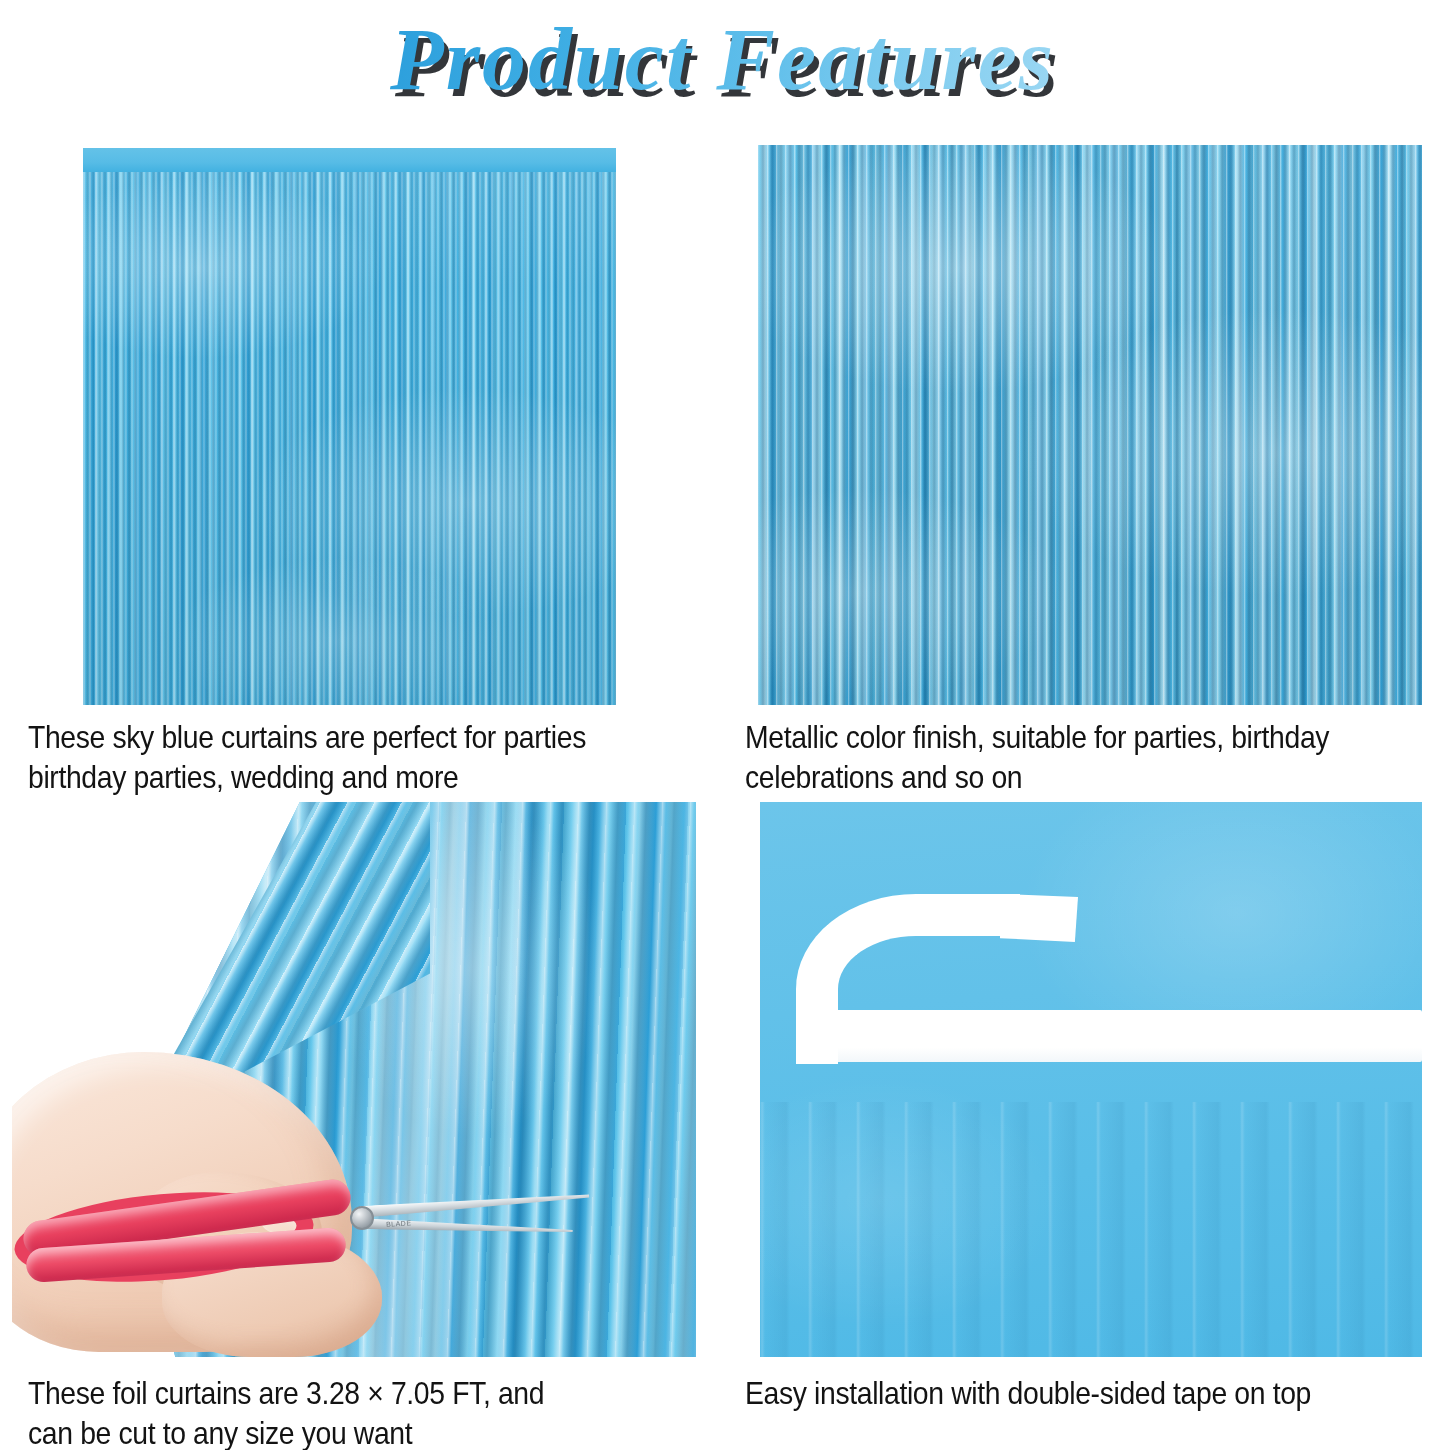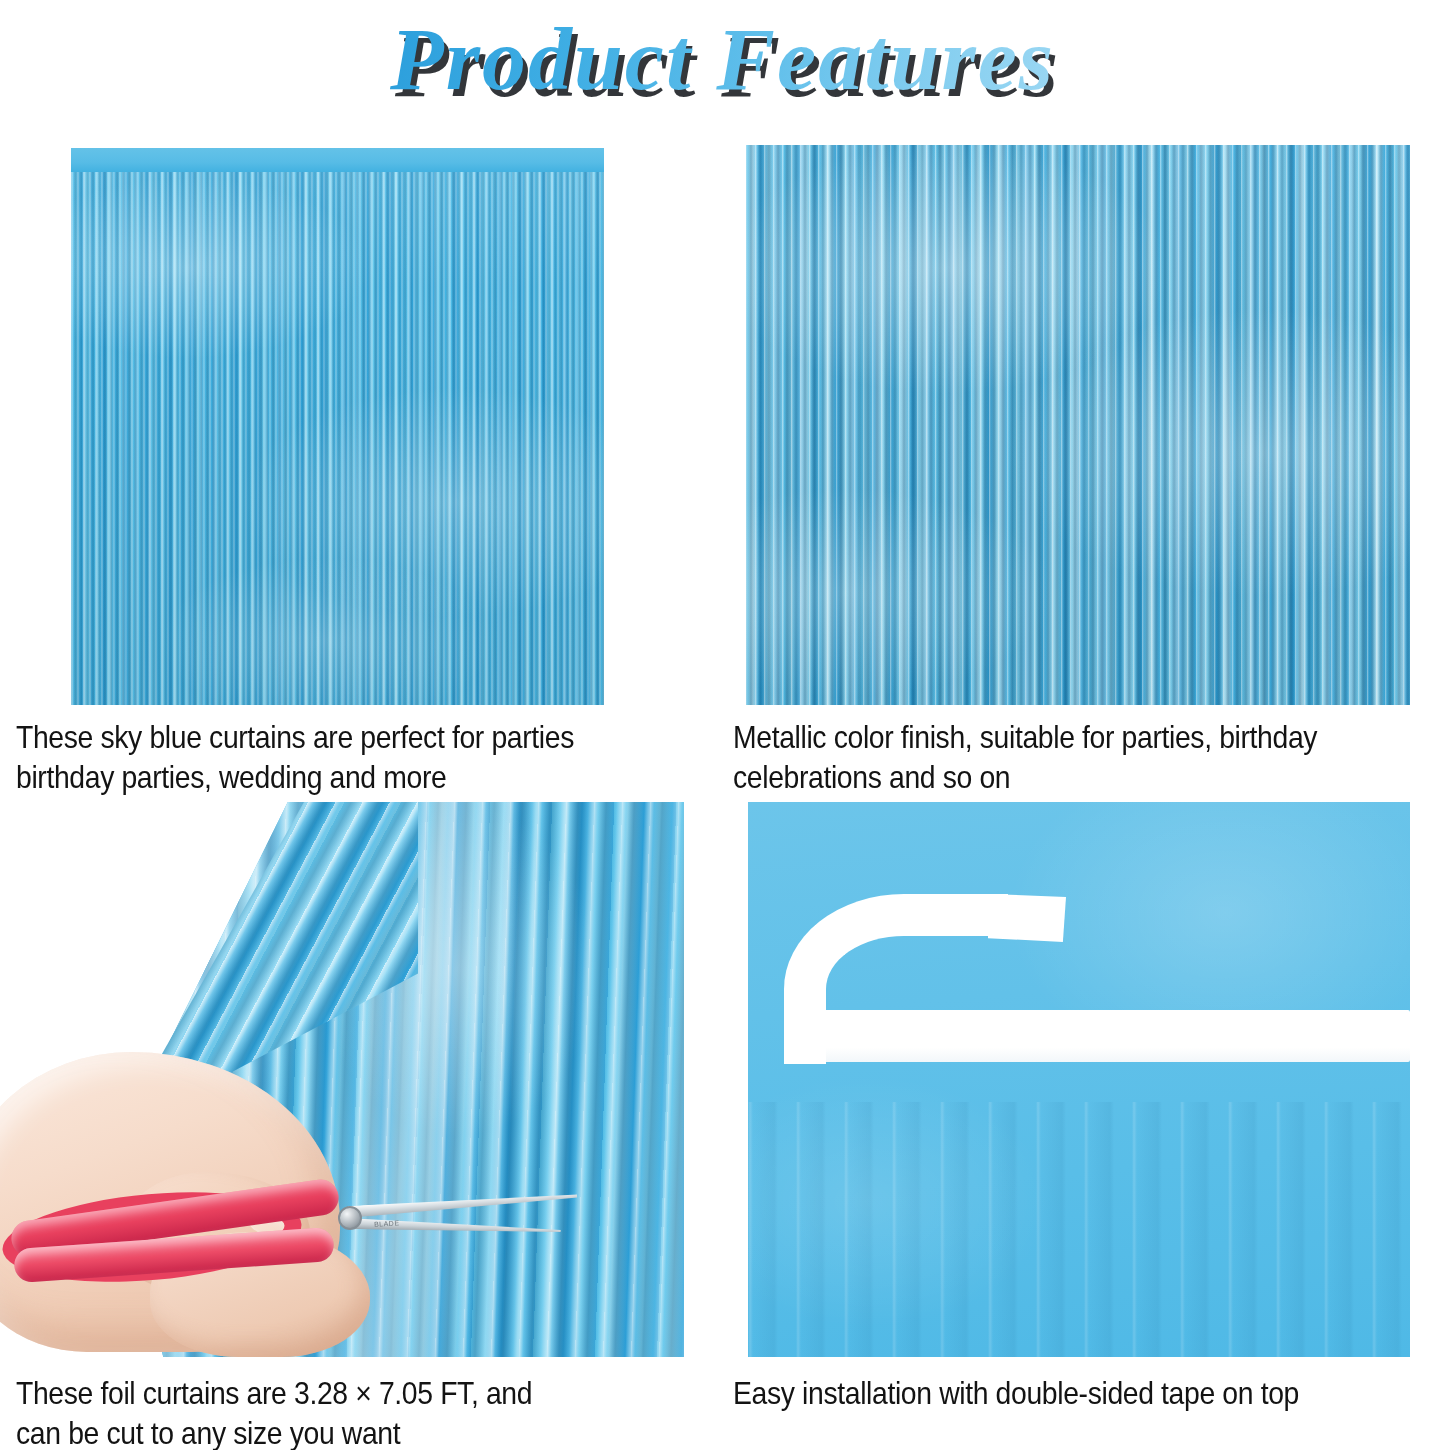--- a/index.html
+++ b/index.html
@@ -10,20 +10,21 @@
     background: #ffffff;
     font-family: "Liberation Sans", sans-serif;
     overflow: hidden;
   }
 
   .page {
     position: relative;
     width: 1445px;
     height: 1174px;
     background: #ffffff;
+    padding-left: 12px;
   }
 
   
   .title-wrap {
     position: absolute;
     left: 0; top: 0;
     width: 1445px;
     height: 120px;
     display: flex;
     align-items: center;

